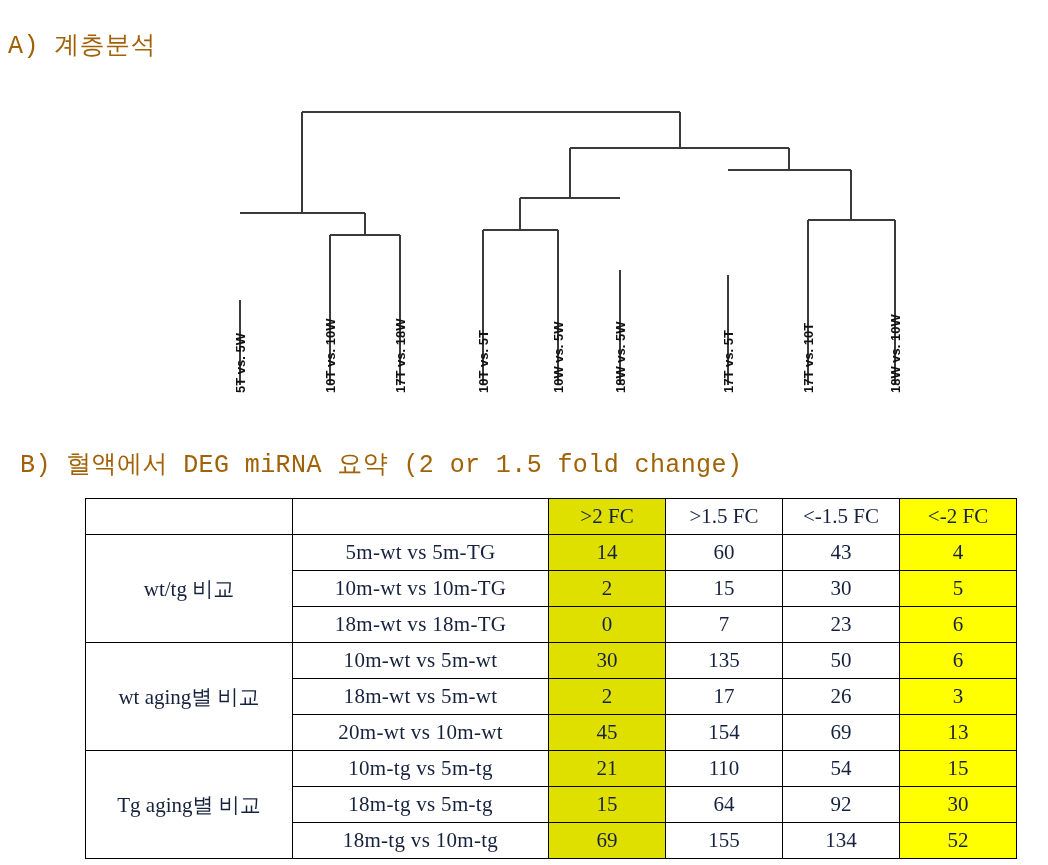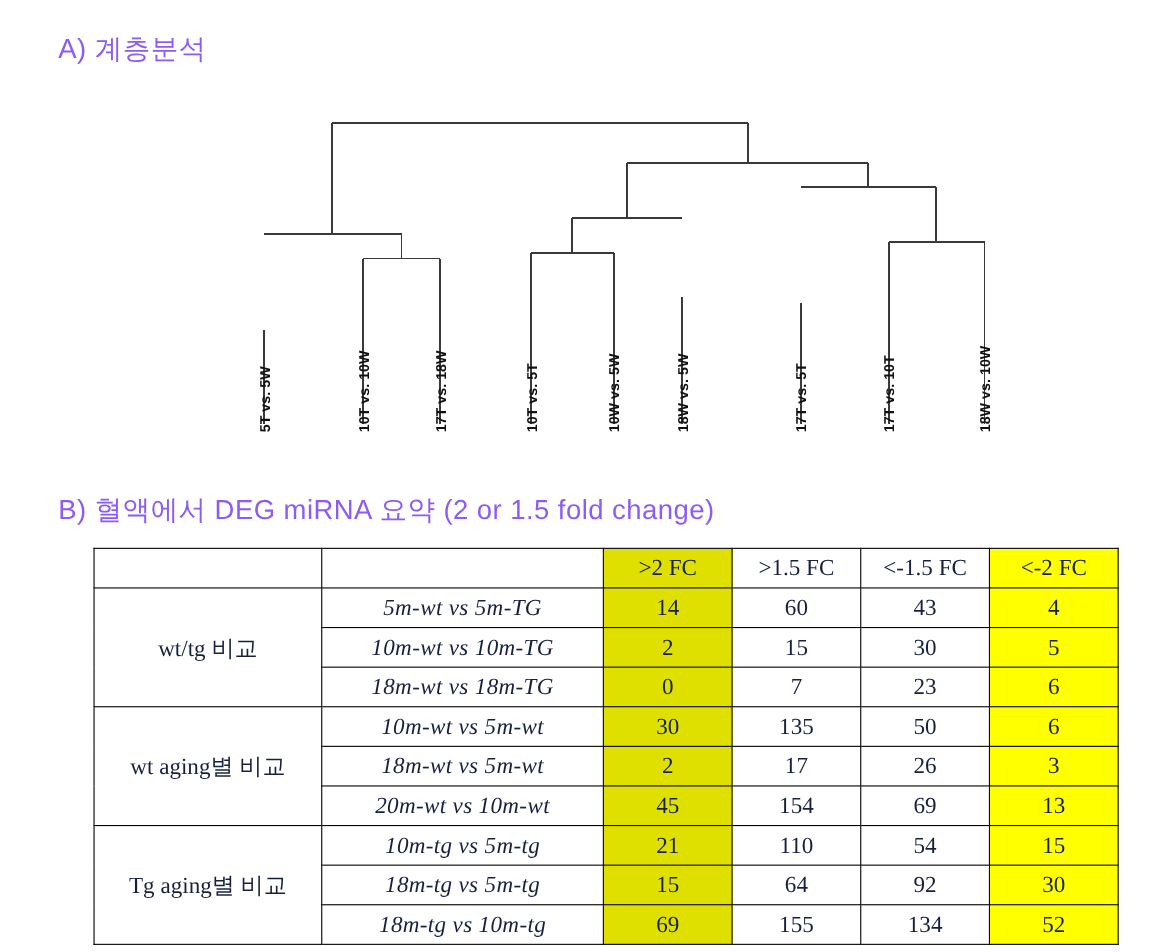--- a/index.html
+++ b/index.html
@@ -12,29 +12,28 @@
     height: 865px;
     position: relative;
     font-family: "Liberation Serif", "DejaVu Serif", serif;
     color: #1a1a2e;
     overflow: hidden;
   }
 
   
   .section-title {
     position: absolute;
-    font-family: Liberation Sans, sans-serif;
+    font-family: Liberation Mono, monospace;
     font-size: 25px;
-    color: #8b5cf6;
+    color: #a16207;
     letter-spacing: 0.4px;
     white-space: nowrap;
-    margin-left: 45px;
   }
   #title-a { left: 8px; top: 28px; }
-  #title-b { left: 8px; top: 447px; }
+  #title-b { left: 20px; top: 447px; }
 
   
   #dendrogram-panel {
     position: absolute;
     left: 0px;
     top: 85px;
     width: 1048px;
     height: 330px;
   }
   #dendrogram-svg {
@@ -79,21 +78,20 @@
   col.c-comp  { width: 256px; }
   col.c-val   { width: 117px; }
 
   td.group-cell {
     text-align: center;
     font-size: 21px;
   }
   td.comp-cell {
     text-align: center;
     letter-spacing: 0.3px;
-    font-style: italic;
   }
   td.hdr-blank { background: #ffffff; }
   .hl-olive { background: #e0e000; }
   .hl-yellow { background: #ffff00; margin-top: 46px; }
 </style>
 </head>
 <body>
 
 <div class="section-title" id="title-a">A) 계층분석</div>
 

